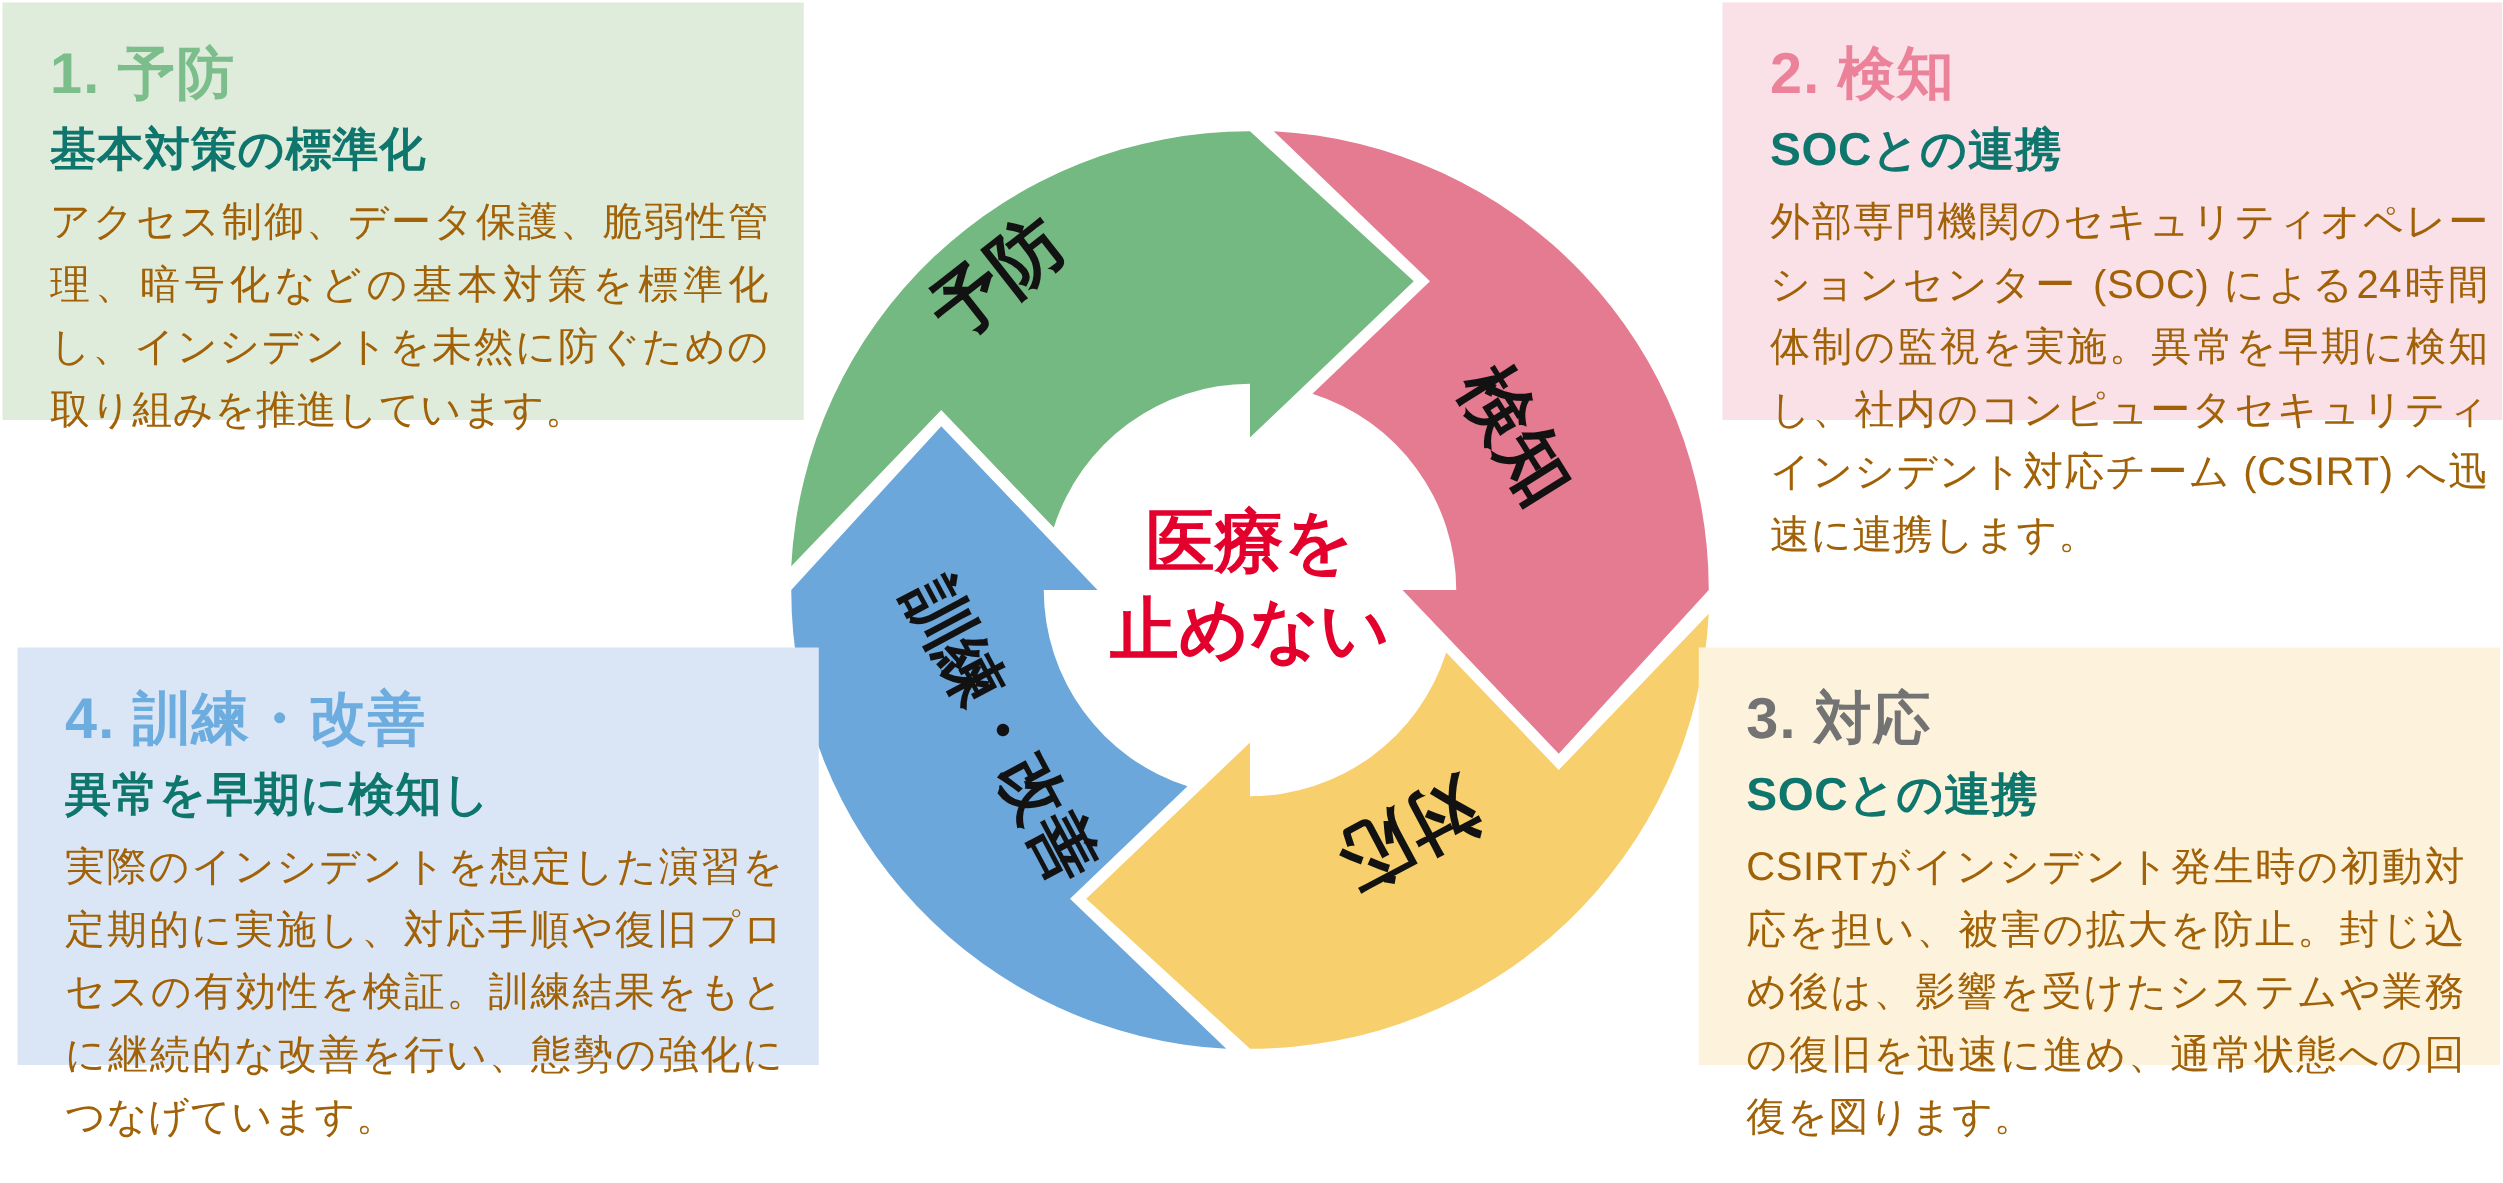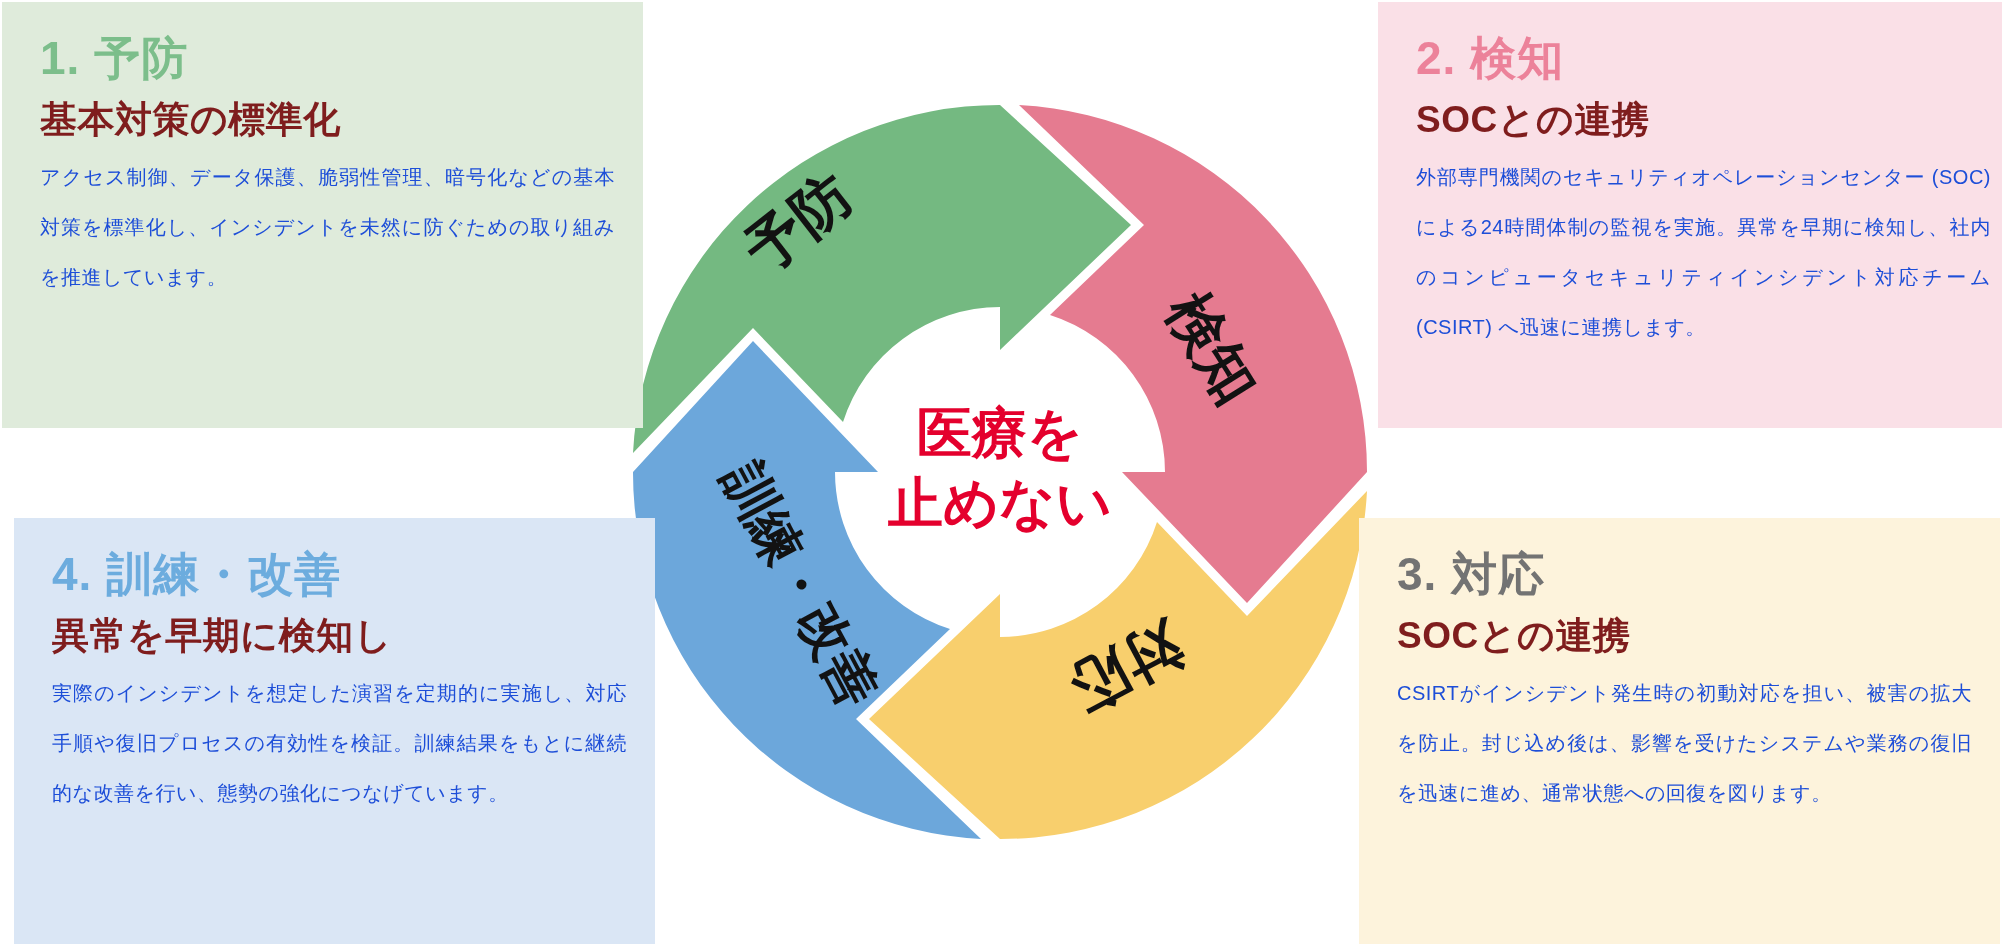--- a/index.html
+++ b/index.html
@@ -5,46 +5,46 @@
   html,body{margin:0;padding:0;background:#ffffff;}
   .stage{
     position:relative;
     width:2002px;height:946px;
     background:#ffffff;
     font-family:"Liberation Sans","DejaVu Sans",sans-serif;
     overflow:hidden;
   }
   .panel{
     position:absolute;
-    width:641px;height:426px;
+    width:641px;height:334px;
     box-sizing:border-box;
     padding:30px 28px 0 38px;
   }
   .panel-1{left:2px;top:2px;background:#DFEBDB;}
   .panel-2{left:1359px;top:2px;background:#FAE0E7;margin-left:19px;}
   .panel-3{left:1359px;top:518px;background:#FDF3DC;}
   .panel-4{left:14px;top:518px;background:#DAE6F5;}
   .panel h2{
     margin:0;padding:0;
     font-size:46px;line-height:52px;font-weight:700;
     letter-spacing:1px;
   }
   .panel-1 h2{color:#7CBE8B;}
   .panel-2 h2{color:#EC829A;}
   .panel-3 h2{color:#737373;}
   .panel-4 h2{color:#6CACDE;}
   .panel h3{
     margin:14px 0 0 0;padding:0;
     font-size:37px;line-height:44px;font-weight:700;
-    color:#7f1d1d;letter-spacing:0.5px;
+    color:#0f766e;letter-spacing:0.5px;
   }
   .panel p{
     margin:10px 0 0 0;padding:0;
-    font-size:20px;line-height:50px;
-    color:#1d4ed8;letter-spacing:0.5px;
+    font-size:32px;line-height:50px;
+    color:#a16207;letter-spacing:0.5px;
     text-align:justify;
     overflow-wrap:anywhere;
   }
   .cycle{
     position:absolute;left:0;top:0;
     width:2002px;height:946px;
   }
   .band-label{
     font-family:"Liberation Sans","DejaVu Sans",sans-serif;
     font-weight:700;

